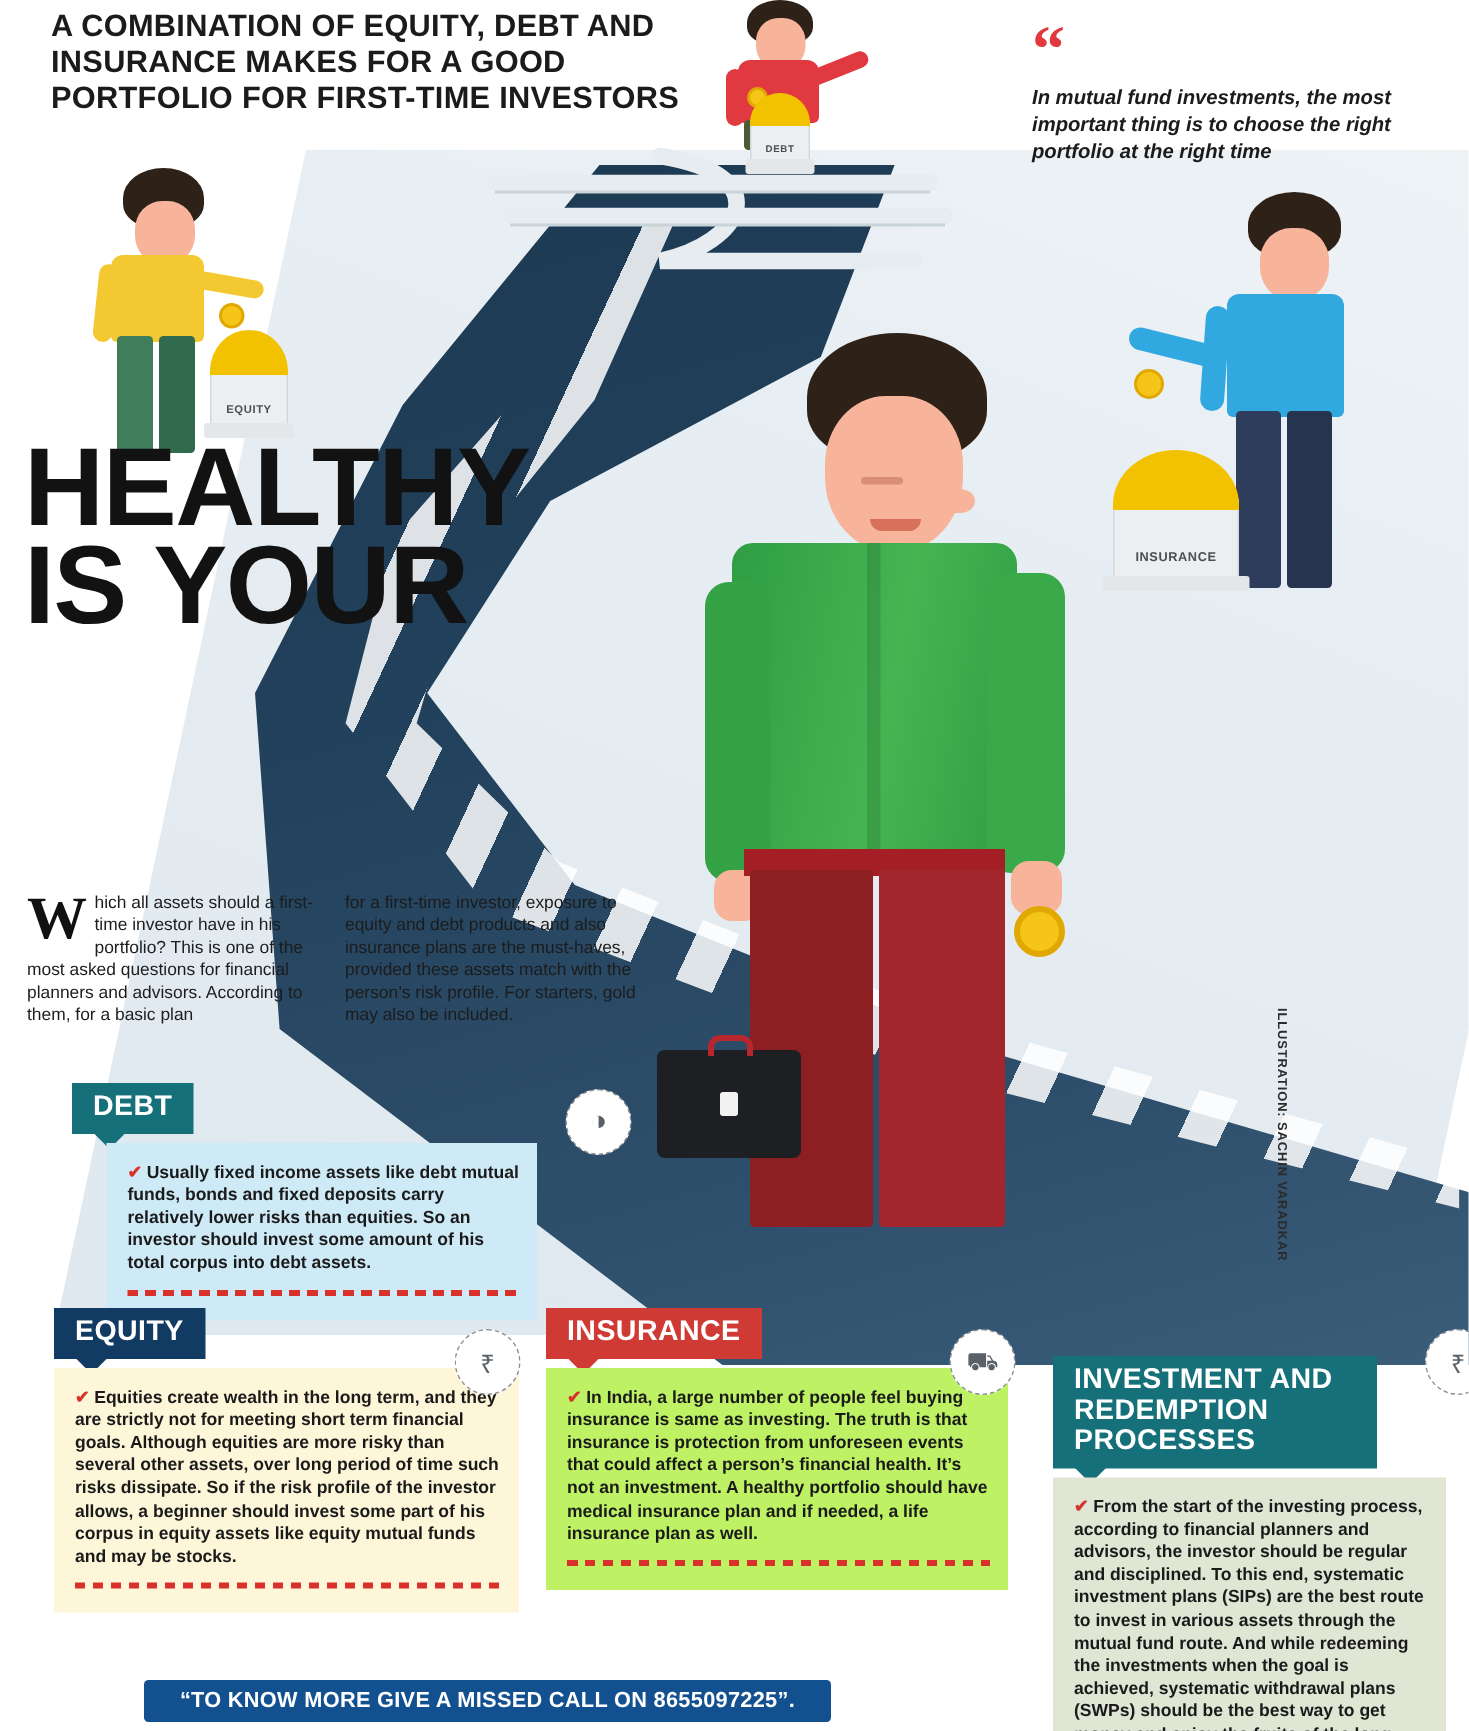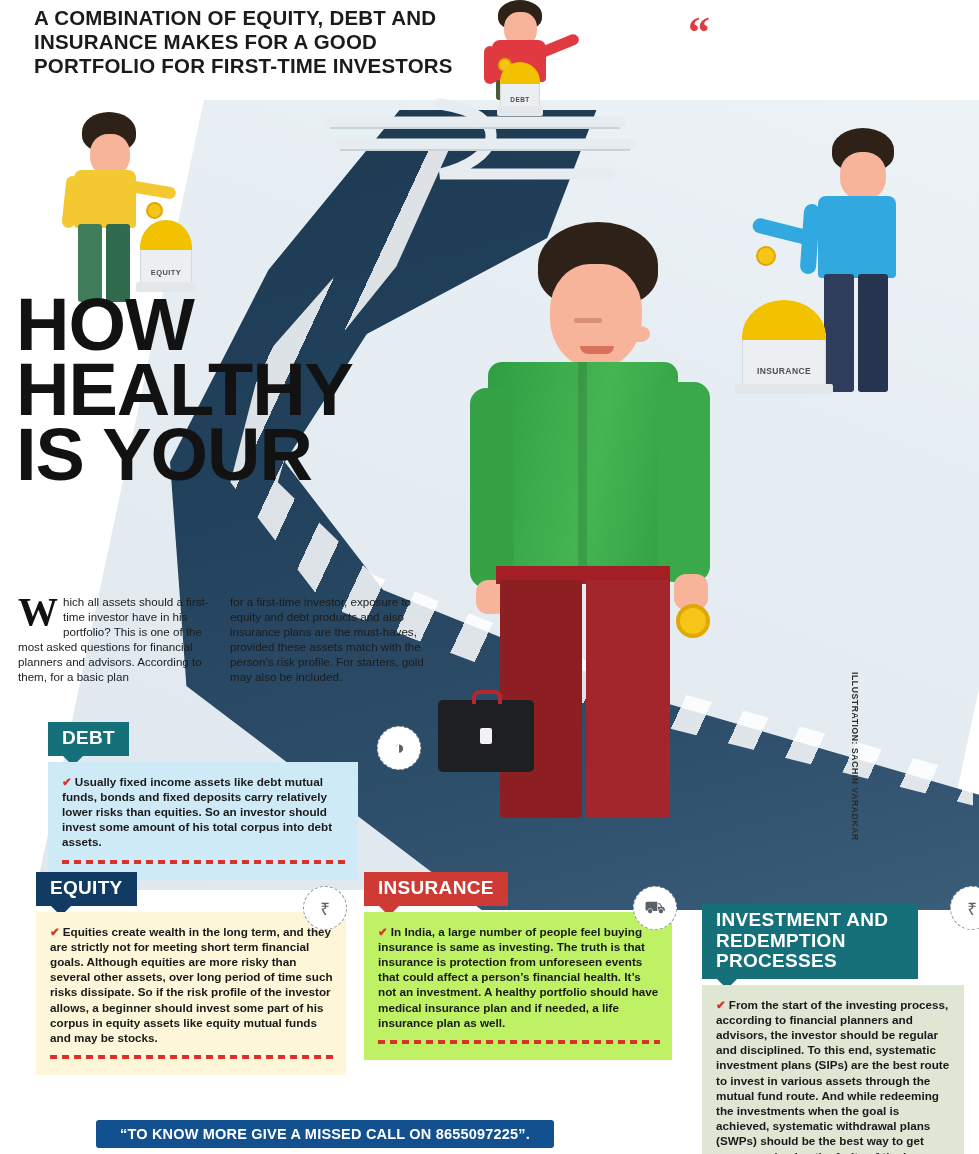--- a/index.html
+++ b/index.html
@@ -255,40 +255,40 @@
     <div style="position:absolute; left:34px; top:-10px; width:30px; height:14px; border:4px solid #b8272e; border-bottom:none; border-radius:8px 8px 0 0;"></div>
     <div style="position:absolute; left:42px; top:28px; width:12px; height:16px; background:#f2f2f2; border-radius:2px;"></div>
   </div>
 
 </div>
 
 <div class="kicker">A COMBINATION OF EQUITY, DEBT AND INSURANCE MAKES FOR A GOOD PORTFOLIO FOR FIRST-TIME INVESTORS</div>
 
 <div class="quote-block">
   <div class="quote-mark">“</div>
+  <div class="quote-text">In mutual fund investments, the most important thing is to choose the right portfolio at the right time</div>
 </div>
 
 <div class="big-title">
-  <div>HOW</div>
   <div>HEALTHY</div>
   <div>IS YOUR</div>
 </div>
 
 <div class="intro">
   <div class="intro-col">
     <span class="dropcap">W</span><span>hich all assets should a first-time investor have in his portfolio? This is one of the most asked questions for financial planners and advisors. According to them, for a basic plan</span>
   </div>
   <div class="intro-col">for a first-time investor, exposure to equity and debt products and also insurance plans are the must-haves, provided these assets match with the person’s risk profile. For starters, gold may also be included.</div>
 </div>
 
 <div class="credit">ILLUSTRATION: SACHIN VARADKAR</div>
 
 <div class="card" style="left:48px; top:722px; width:310px;">
   <div class="tab teal">DEBT</div>
-  <div class="body-box blue" style="margin-top:6px;">
+  <div class="body-box blue" style="margin-top:6px;margin-left:23px;">
     <span class="tick">✔</span><span>Usually fixed income assets like debt mutual funds, bonds and fixed deposits carry relatively lower risks than equities. So an investor should invest some amount of his total corpus into debt assets.</span>
     <div class="dashline"></div>
   </div>
 </div>
 <div class="circ-icon" style="left:377px; top:726px; font-size:19px;">
   <span>◑</span>
 </div>
 
 <div class="card" style="left:36px; top:872px; width:310px;">
   <div class="tab navy">EQUITY</div>

